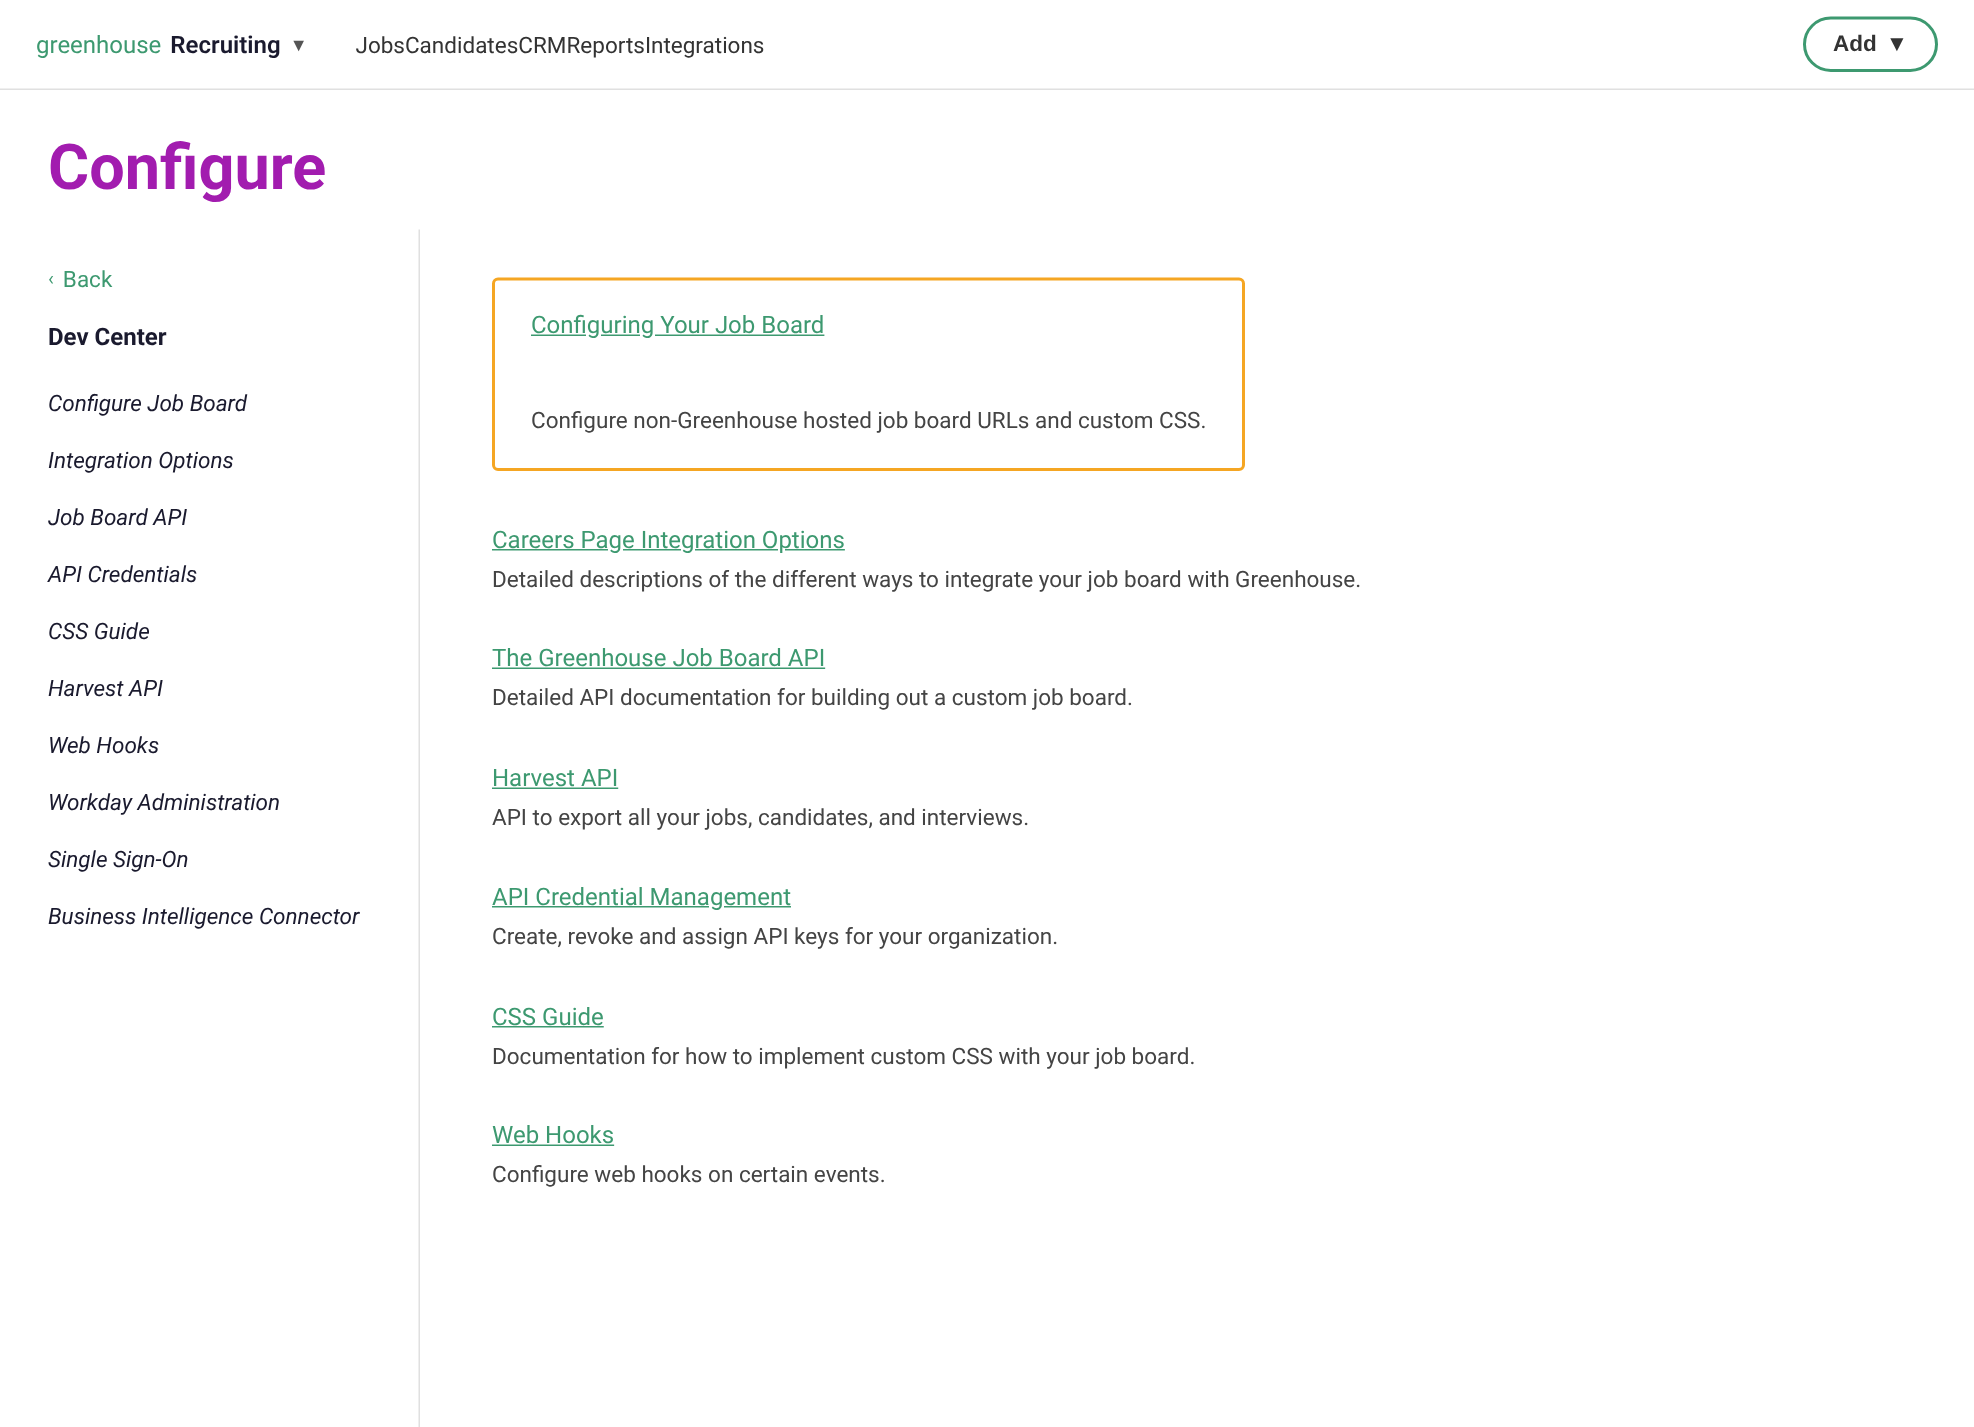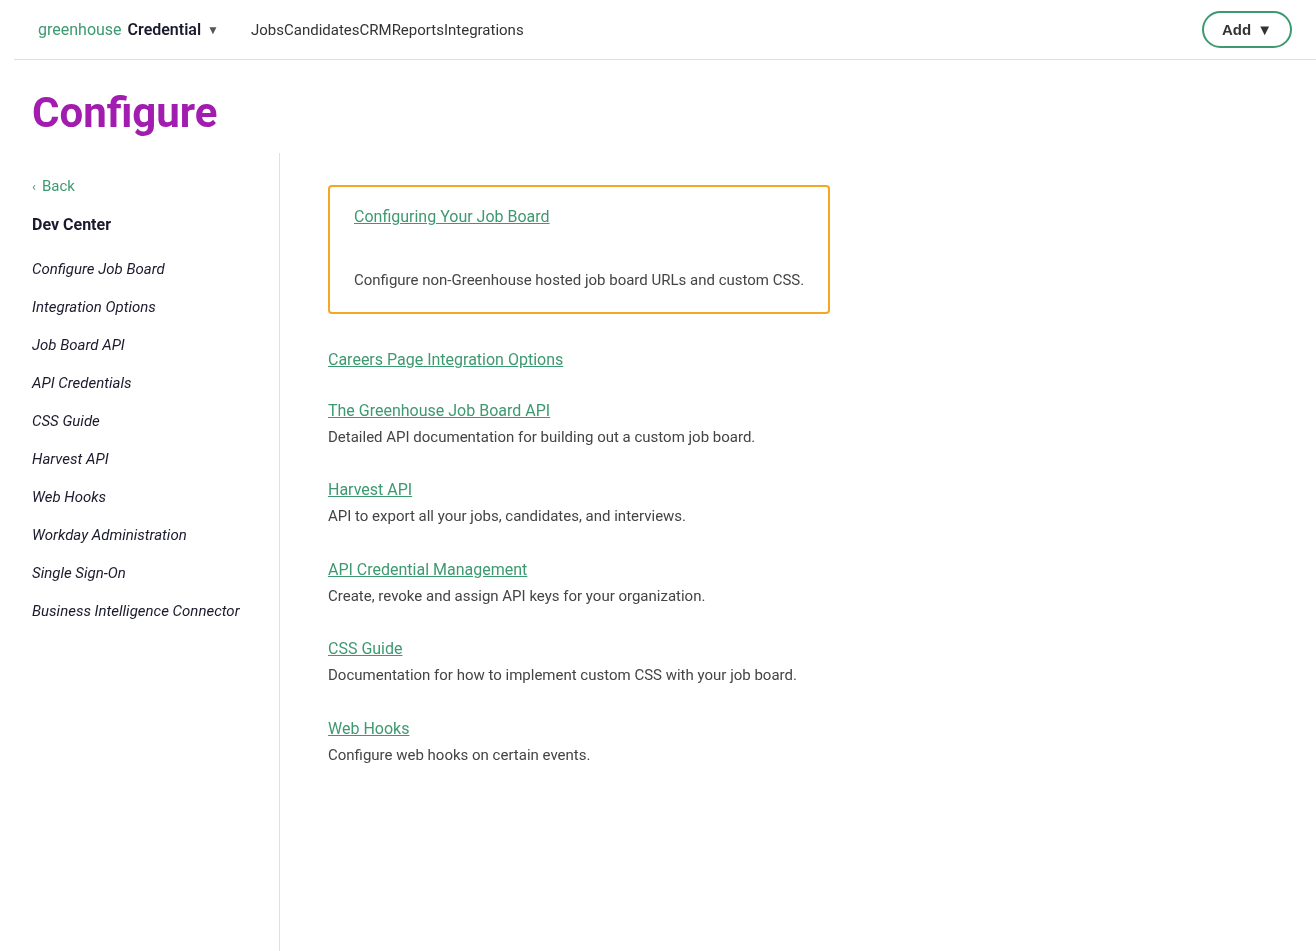--- a/index.html
+++ b/index.html
@@ -6,21 +6,20 @@
     body { font-family: -apple-system, BlinkMacSystemFont, 'Segoe UI', Roboto, sans-serif; background: #fff; color: #333; }
 
     
     .topnav {
       display: flex;
       align-items: center;
       padding: 0 24px;
       height: 60px;
       border-bottom: 1px solid #e0e0e0;
       gap: 32px;
-      margin-left: 14px;
     }
     .logo-area {
       display: flex;
       align-items: center;
       gap: 6px;
       cursor: pointer;
     }
     .logo-text-green {
       color: #3d9970;
       font-size: 16px;
@@ -158,21 +157,21 @@
       color: #444;
       margin-top: 43px;
     }
   </style>
 </head>
 <body>
 
 <nav class="topnav">
   <div class="logo-area">
     <span class="logo-text-green">greenhouse</span>
-    <span class="logo-text-dark">Credential</span>
+    <span class="logo-text-dark">Recruiting</span>
     <span class="logo-chevron">▼</span>
   </div>
   <div class="nav-links">
     <a class="nav-link">Jobs</a>
     <a class="nav-link">Candidates</a>
     <a class="nav-link">CRM</a>
     <a class="nav-link">Reports</a>
     <a class="nav-link">Integrations</a>
   </div>
   <button class="add-btn">
@@ -211,20 +210,21 @@
 
     
     <div class="featured-card">
       <a class="content-item-link">Configuring Your Job Board</a>
       <p class="content-item-desc">Configure non-Greenhouse hosted job board URLs and custom CSS.</p>
     </div>
 
     
     <div class="content-item">
       <a class="content-item-link">Careers Page Integration Options</a>
+      <p class="content-item-desc">Detailed descriptions of the different ways to integrate your job board with Greenhouse.</p>
     </div>
 
     <div class="content-item">
       <a class="content-item-link">The Greenhouse Job Board API</a>
       <p class="content-item-desc">Detailed API documentation for building out a custom job board.</p>
     </div>
 
     <div class="content-item">
       <a class="content-item-link">Harvest API</a>
       <p class="content-item-desc">API to export all your jobs, candidates, and interviews.</p>

